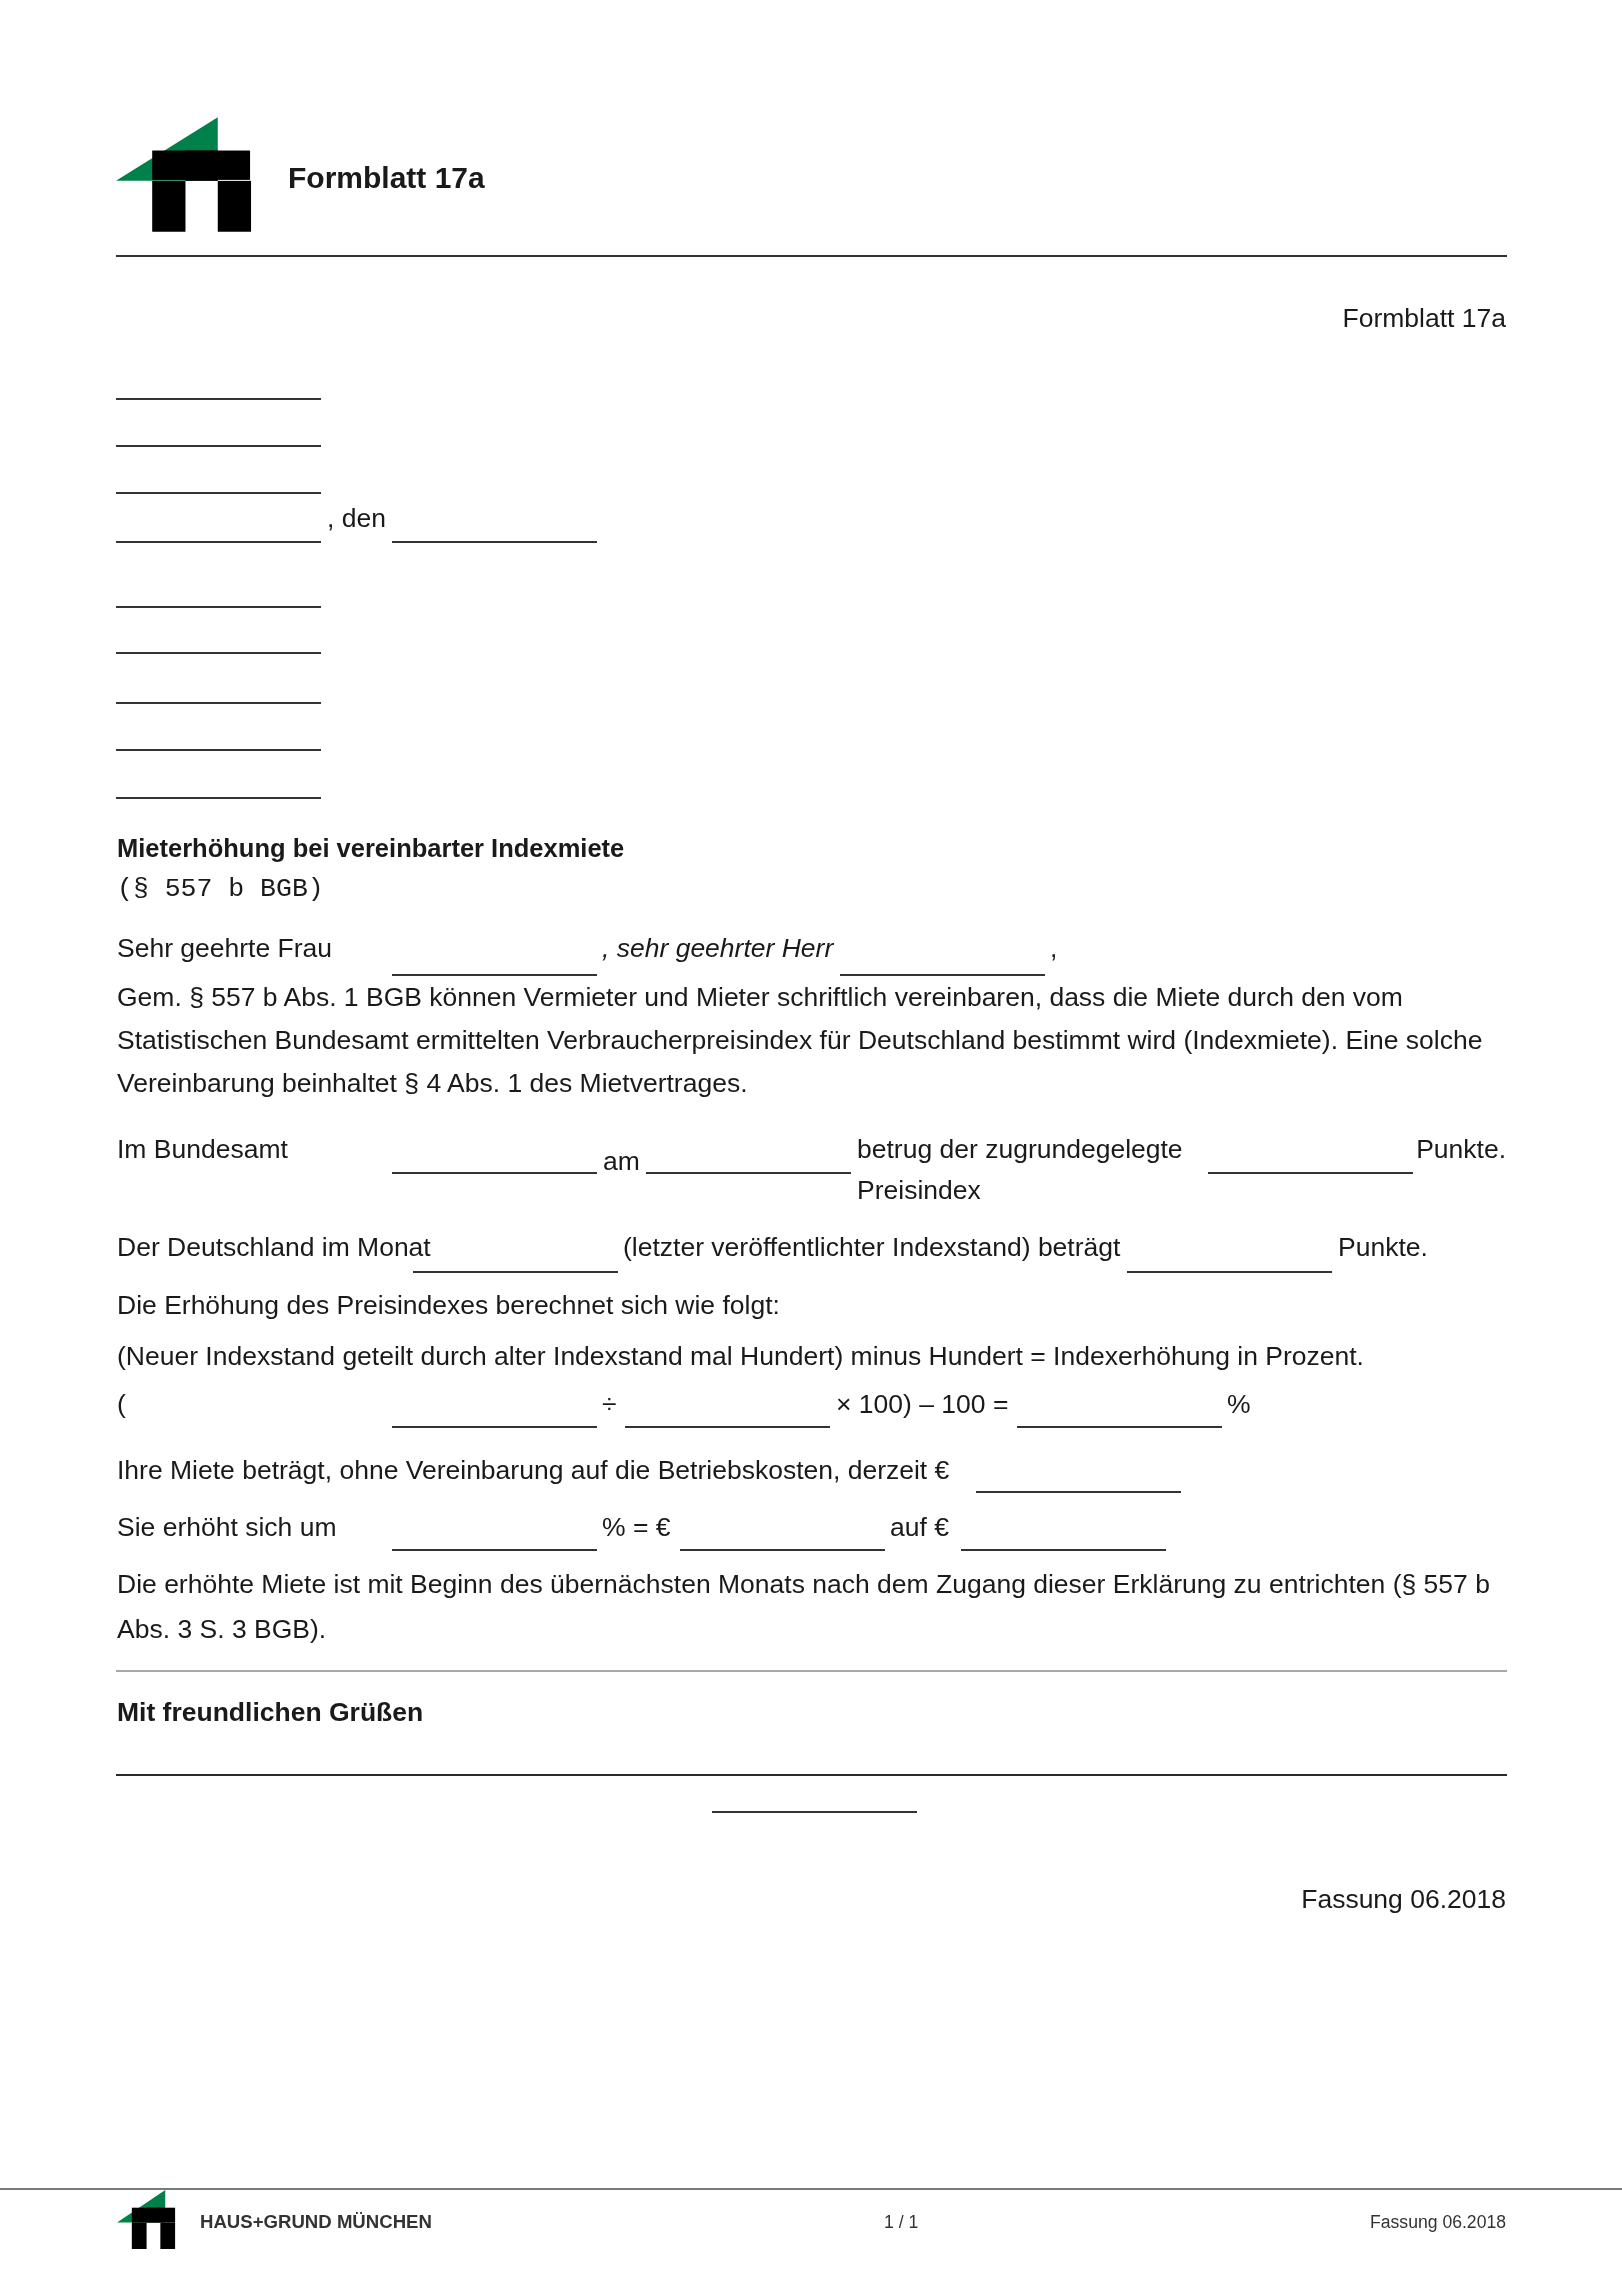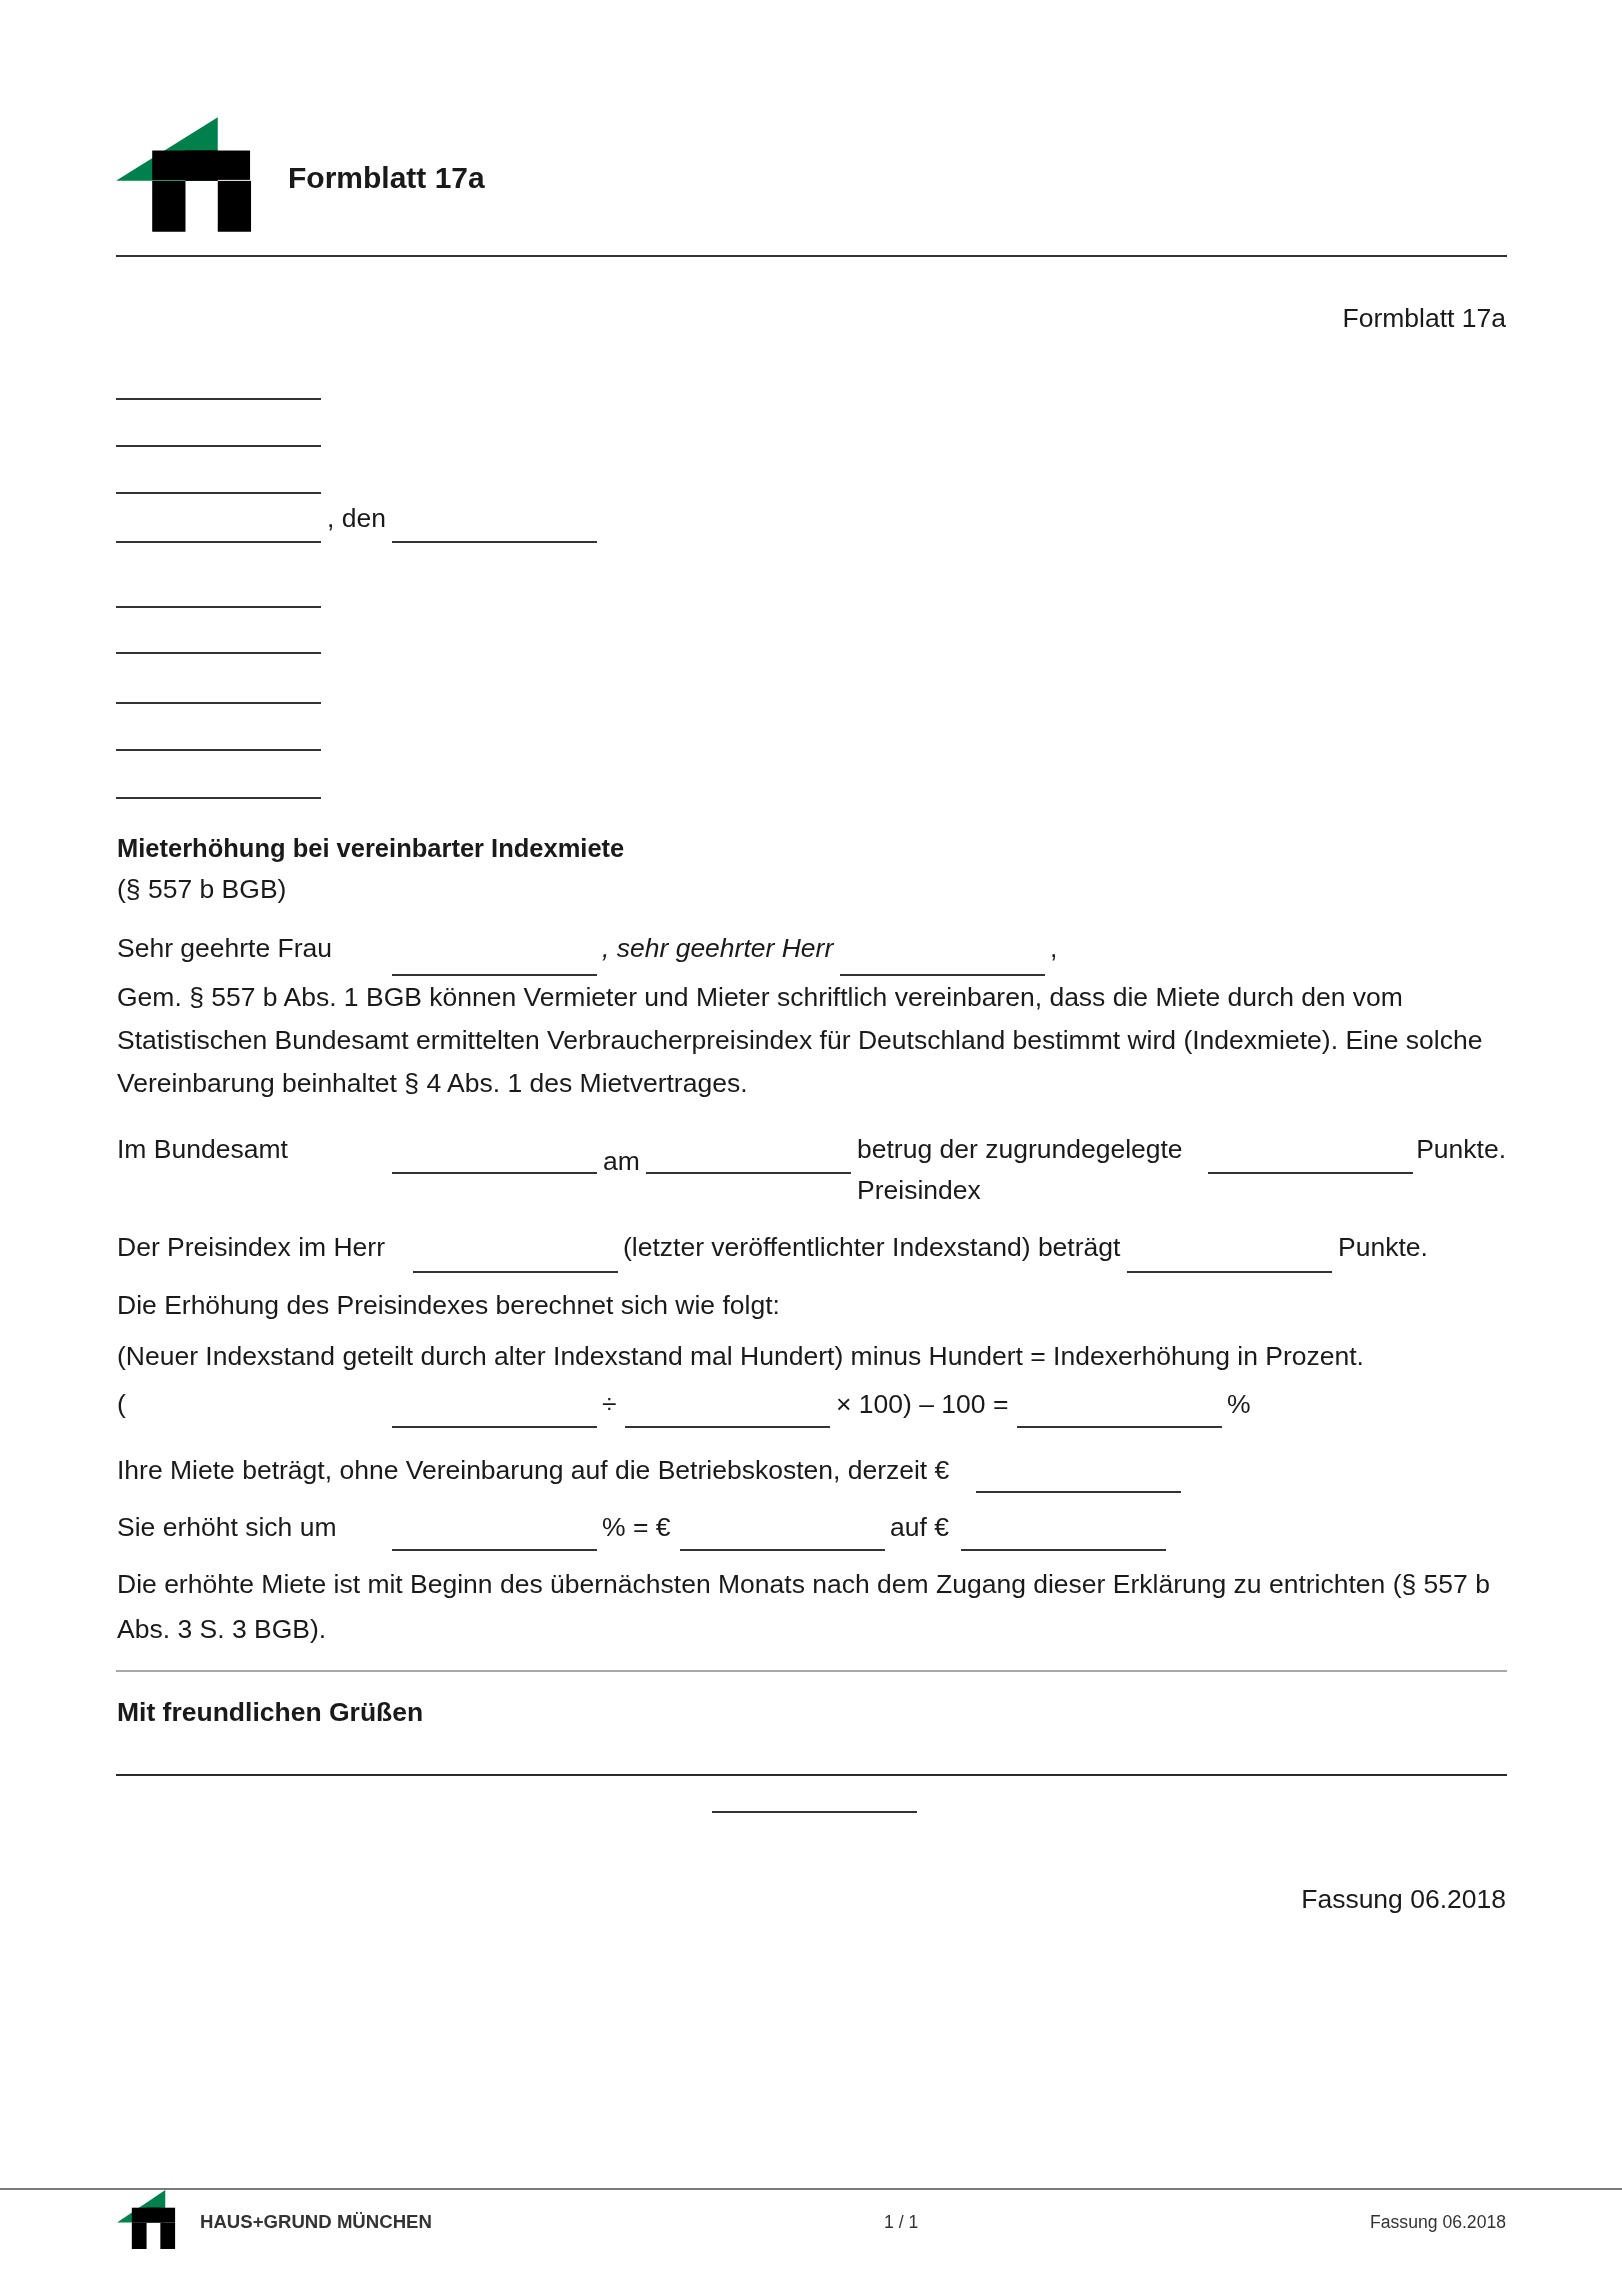--- a/index.html
+++ b/index.html
@@ -38,42 +38,42 @@
 <div class="abs txt" style="left:327px; top:505px;">, den</div>
 <input class="fill-input" style="left: 392px; top: 508px; width: 205px;" value="">
 
 <input class="fill-input" style="left: 116px; top: 573px; width: 205px;" value="">
 <input class="fill-input" style="left: 116px; top: 619px; width: 205px;" value="">
 <input class="fill-input" style="left: 116px; top: 669px; width: 205px;" value="">
 <input class="fill-input" style="left: 116px; top: 716px; width: 205px;" value="">
 <input class="fill-input" style="left: 116px; top: 764px; width: 205px;" value="">
 
 <div class="abs txt bold" style="left:117px; top:836px; font-size:25.5px;">Mieterhöhung bei vereinbarter Indexmiete</div>
-<div class="abs txt" style="left:117px; top:876px;">(§ 557 b BGB)</div>
+<div class="abs txt" style="left:117px; top:876px;font-family:Liberation Mono, monospace;">(§ 557 b BGB)</div>
 
 <div class="abs txt" style="left:117px; top:935px;">Sehr geehrte Frau</div>
 <input class="fill-input" style="left: 392px; top: 941px; width: 205px;" value="">
 <div class="abs txt" style="left:602px; top:935px;font-style:italic;">, sehr geehrter Herr</div>
 <input class="fill-input" style="left: 840px; top: 941px; width: 205px;" value="">
 <div class="abs txt" style="left:1050px; top:935px;">,</div>
 
 <div class="abs txt" style="left:117px; top:984px;">Gem. § 557 b Abs. 1 BGB können Vermieter und Mieter schriftlich vereinbaren, dass die Miete durch den vom</div>
 <div class="abs txt" style="left:117px; top:1027px;">Statistischen Bundesamt ermittelten Verbraucherpreisindex für Deutschland bestimmt wird (Indexmiete). Eine solche</div>
 <div class="abs txt" style="left:117px; top:1070px;">Vereinbarung beinhaltet § 4 Abs. 1 des Mietvertrages.</div>
 
 <div class="abs txt" style="left:117px; top:1136px;">Im Bundesamt</div>
 <input class="fill-input" style="left: 392px; top: 1139px; width: 205px;" value="">
 <div class="abs txt" style="left:603px; top:1136px;margin-top:12px;">am</div>
 <input class="fill-input" style="left: 646px; top: 1139px; width: 205px;" value="">
 <div class="abs txt" style="left:857px; top:1136px;">betrug der zugrundegelegte</div>
 <div class="abs txt" style="left:857px; top:1177px;">Preisindex</div>
 <input class="fill-input" style="left: 1208px; top: 1139px; width: 205px;" value="">
 <div class="abs txt" style="right:116px; top:1136px;">Punkte.</div>
 
-<div class="abs txt" style="left:117px; top:1234px;">Der Preisindex im Herr</div>
+<div class="abs txt" style="left:117px; top:1234px;">Der Deutschland im Monat</div>
 <input class="fill-input" style="left: 413px; top: 1238px; width: 205px;" value="">
 <div class="abs txt" style="left:623px; top:1234px;text-align:center;">(letzter veröffentlichter Indexstand) beträgt</div>
 <input class="fill-input" style="left: 1127px; top: 1238px; width: 205px;" value="">
 <div class="abs txt" style="left:1338px; top:1234px;">Punkte.</div>
 
 <div class="abs txt" style="left:117px; top:1292px;">Die Erhöhung des Preisindexes berechnet sich wie folgt:</div>
 <div class="abs txt" style="left:117px; top:1343px;">(Neuer Indexstand geteilt durch alter Indexstand mal Hundert) minus Hundert = Indexerhöhung in Prozent.</div>
 
 <div class="abs txt" style="left:117px; top:1391px;">(</div>
 <input class="fill-input" style="left: 392px; top: 1393px; width: 205px;" value="">

